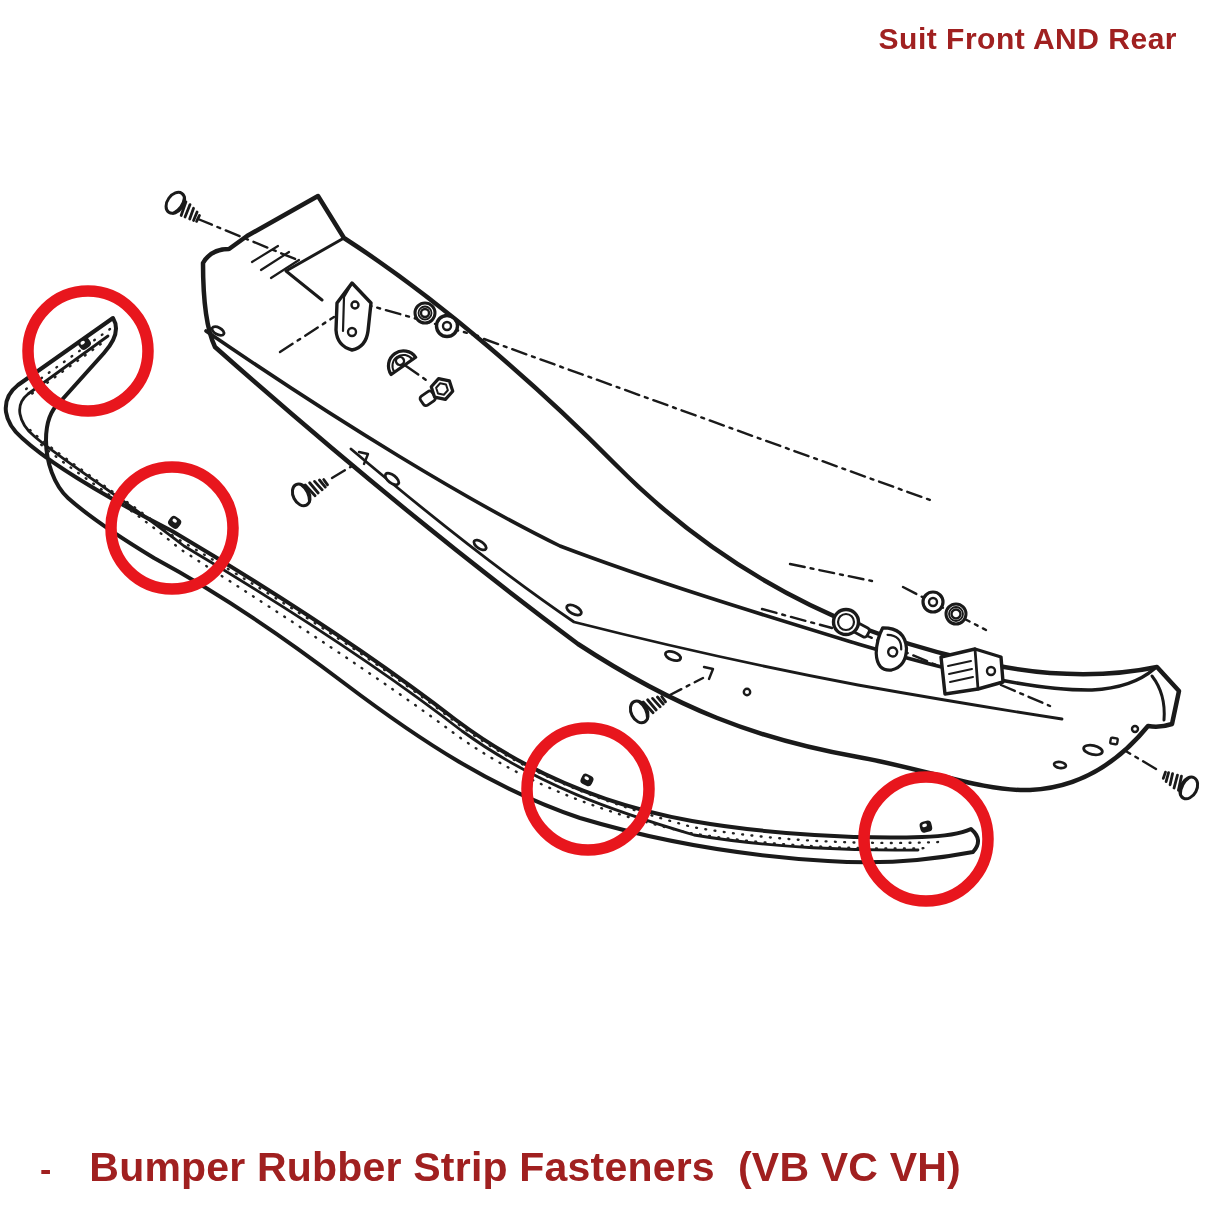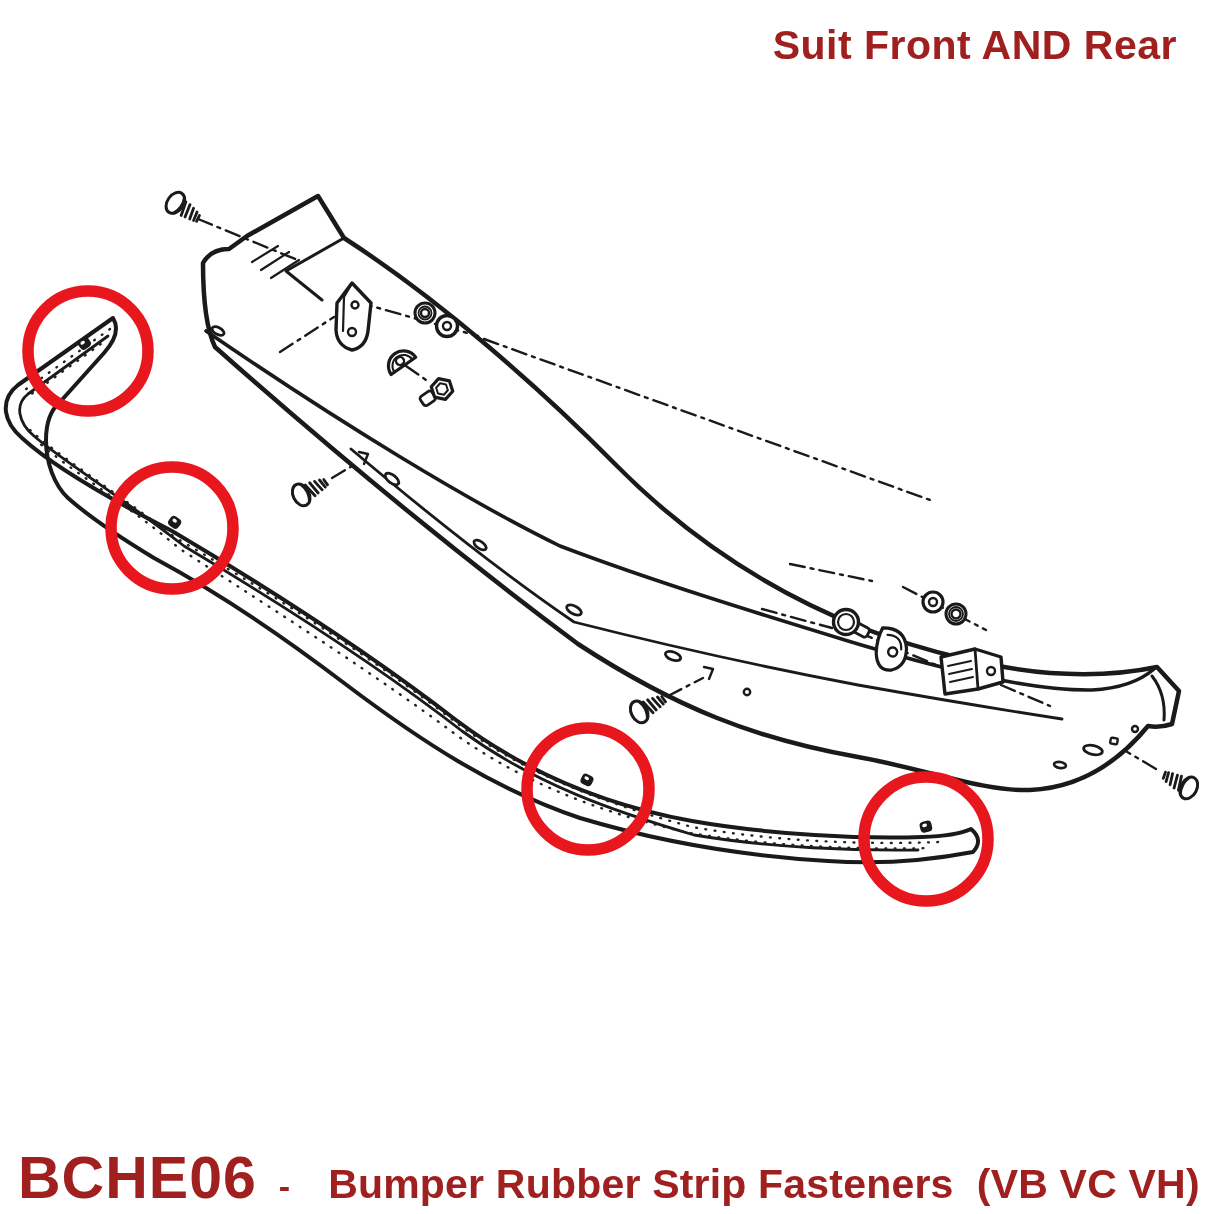--- a/index.html
+++ b/index.html
@@ -14,21 +14,21 @@
     position:relative;
     width:1214px;height:1214px;
     background:var(--paper);
     overflow:hidden;
     margin:0 auto;
     font-family:"Liberation Sans", sans-serif;
   }
   .header-note{
     position:absolute;
     top:22px;right:37px;
-    font-size:41px;font-weight:bold;
+    font-size:30px;font-weight:bold;
     color:var(--text-red);
     letter-spacing:0.5px;
     white-space:pre;
   }
   .footer{
     position:absolute;
     left:18px;top:1144px;
     display:flex;align-items:baseline;
     color:var(--text-red);
     white-space:pre;
@@ -244,18 +244,17 @@
         <circle cx="88" cy="351" r="60" fill="none" stroke="var(--highlight-red)" stroke-width="11.5"></circle>
         <circle cx="172" cy="528" r="61" fill="none" stroke="var(--highlight-red)" stroke-width="11.5"></circle>
         <circle cx="588" cy="789" r="61" fill="none" stroke="var(--highlight-red)" stroke-width="11.5"></circle>
         <circle cx="926" cy="839" r="62" fill="none" stroke="var(--highlight-red)" stroke-width="11.5"></circle>
       </g>
   </svg>
 
   <div class="header-note">Suit Front AND Rear</div>
 
   <div class="footer">
-    <span class="part-code">BCHE06</span>
     <span class="separator">-</span>
     <span class="description">Bumper Rubber Strip Fasteners  (VB VC VH)</span>
   </div>
 
 </div>
 
 </body></html>

